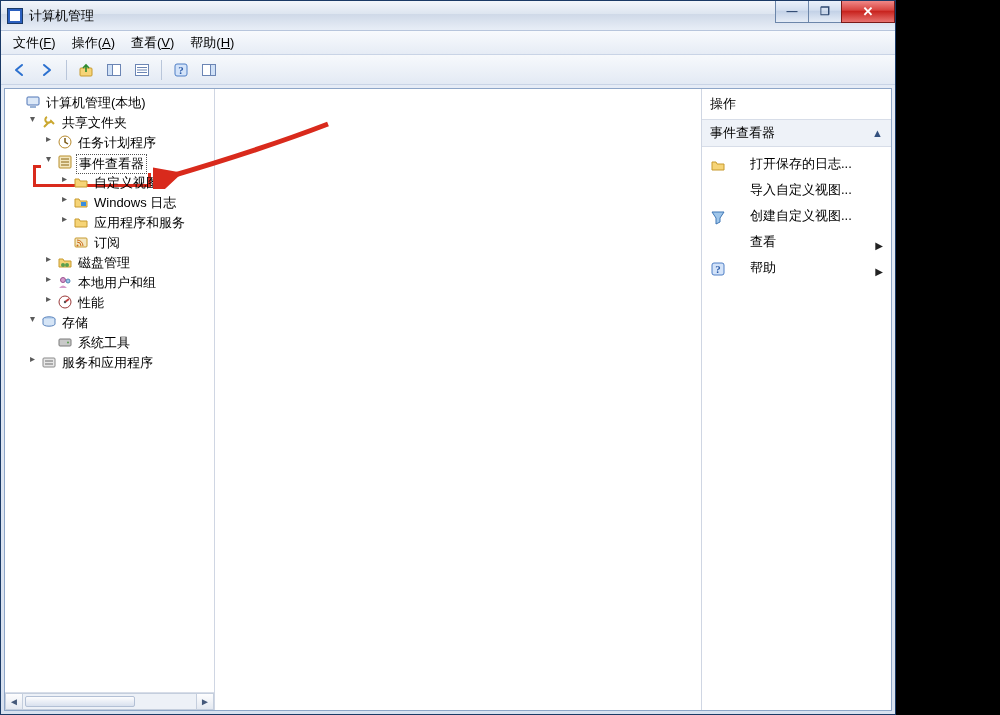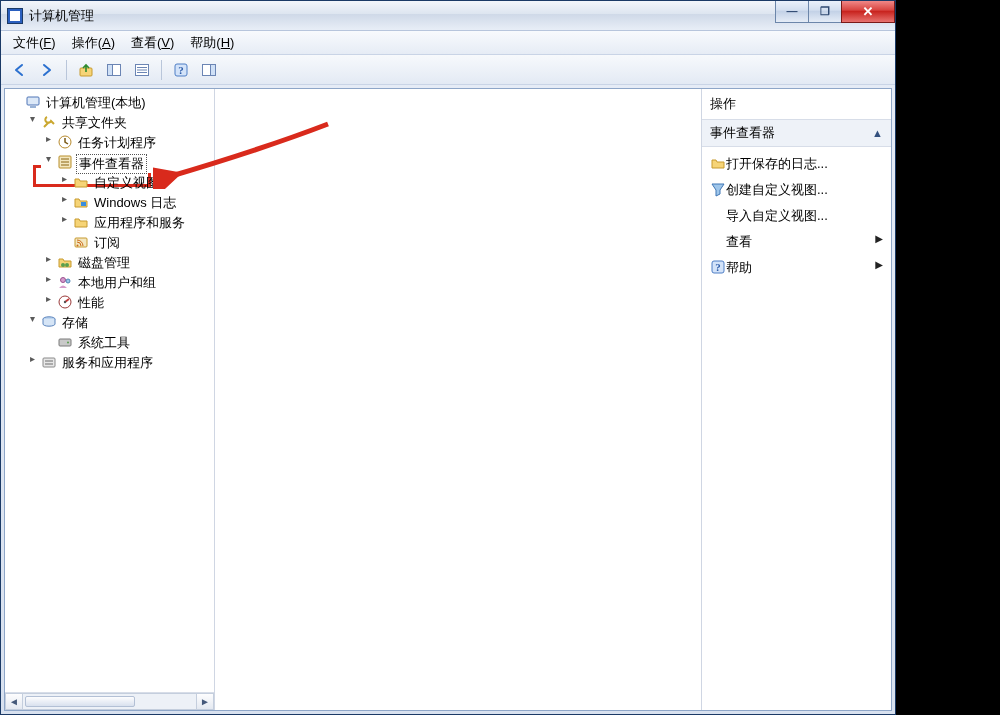--- a/index.html
+++ b/index.html
@@ -161,21 +161,21 @@
     border-bottom:1px solid #d7dde8;
   }
   .actions-section{
     background:#eef2f8; border-bottom:1px solid #d7dde8;
     padding:4px 8px; display:flex; align-items:center; justify-content:space-between;
     cursor:pointer;
   }
   .actions-section .arrow{ font-size:11px; color:#33507e;}
   .actions-list{ padding:4px 0;}
   .action-row{
-    display:flex; align-items:flex-start; gap:0;
+    display:flex; align-items:flex-end; gap:24px;
     padding:4px 8px; cursor:pointer;
   }
   .action-row .aicon{
     width:16px; height:16px; display:inline-flex; align-items:center; justify-content:center;
   }
   .action-row .sub-arrow{ margin-left:auto; font-size:10px; color:#222;}
   
   .annot-title{
     position:absolute; left:0; top:0; width:148px; height:28px;
     border:3px solid #d92a1c; pointer-events:none;
@@ -484,30 +484,30 @@
       <div class="actions-list">
         <div class="action-row">
           <span class="aicon">
               <svg width="16" height="16">
                 <path d="M2 5 h4 l1 2 h7 v6 h-12 z" fill="#f6d477" stroke="#c79a2e"></path>
               </svg>
             </span>
           <span>打开保存的日志...</span>
         </div>
         <div class="action-row">
+          <span class="aicon"></span>
+          <span>导入自定义视图...</span>
+        </div>
+        <div class="action-row">
           <span class="aicon">
               <svg width="16" height="16">
                 <path d="M2 3 h12 L10 9 v4 l-4 2 v-6 z" fill="#9fc6ea" stroke="#3f76b5"></path>
               </svg>
             </span>
           <span>创建自定义视图...</span>
-        </div>
-        <div class="action-row">
-          <span class="aicon"></span>
-          <span>导入自定义视图...</span>
         </div>
         <div class="action-row">
           <span class="aicon"></span>
           <span>查看</span>
           <span class="sub-arrow">▶</span>
         </div>
         <div class="action-row">
           <span class="aicon">
               <svg width="16" height="16">
                 <rect x="2" y="2" width="12" height="12" rx="2" fill="#d3e3f9" stroke="#4f7ec5"></rect>

